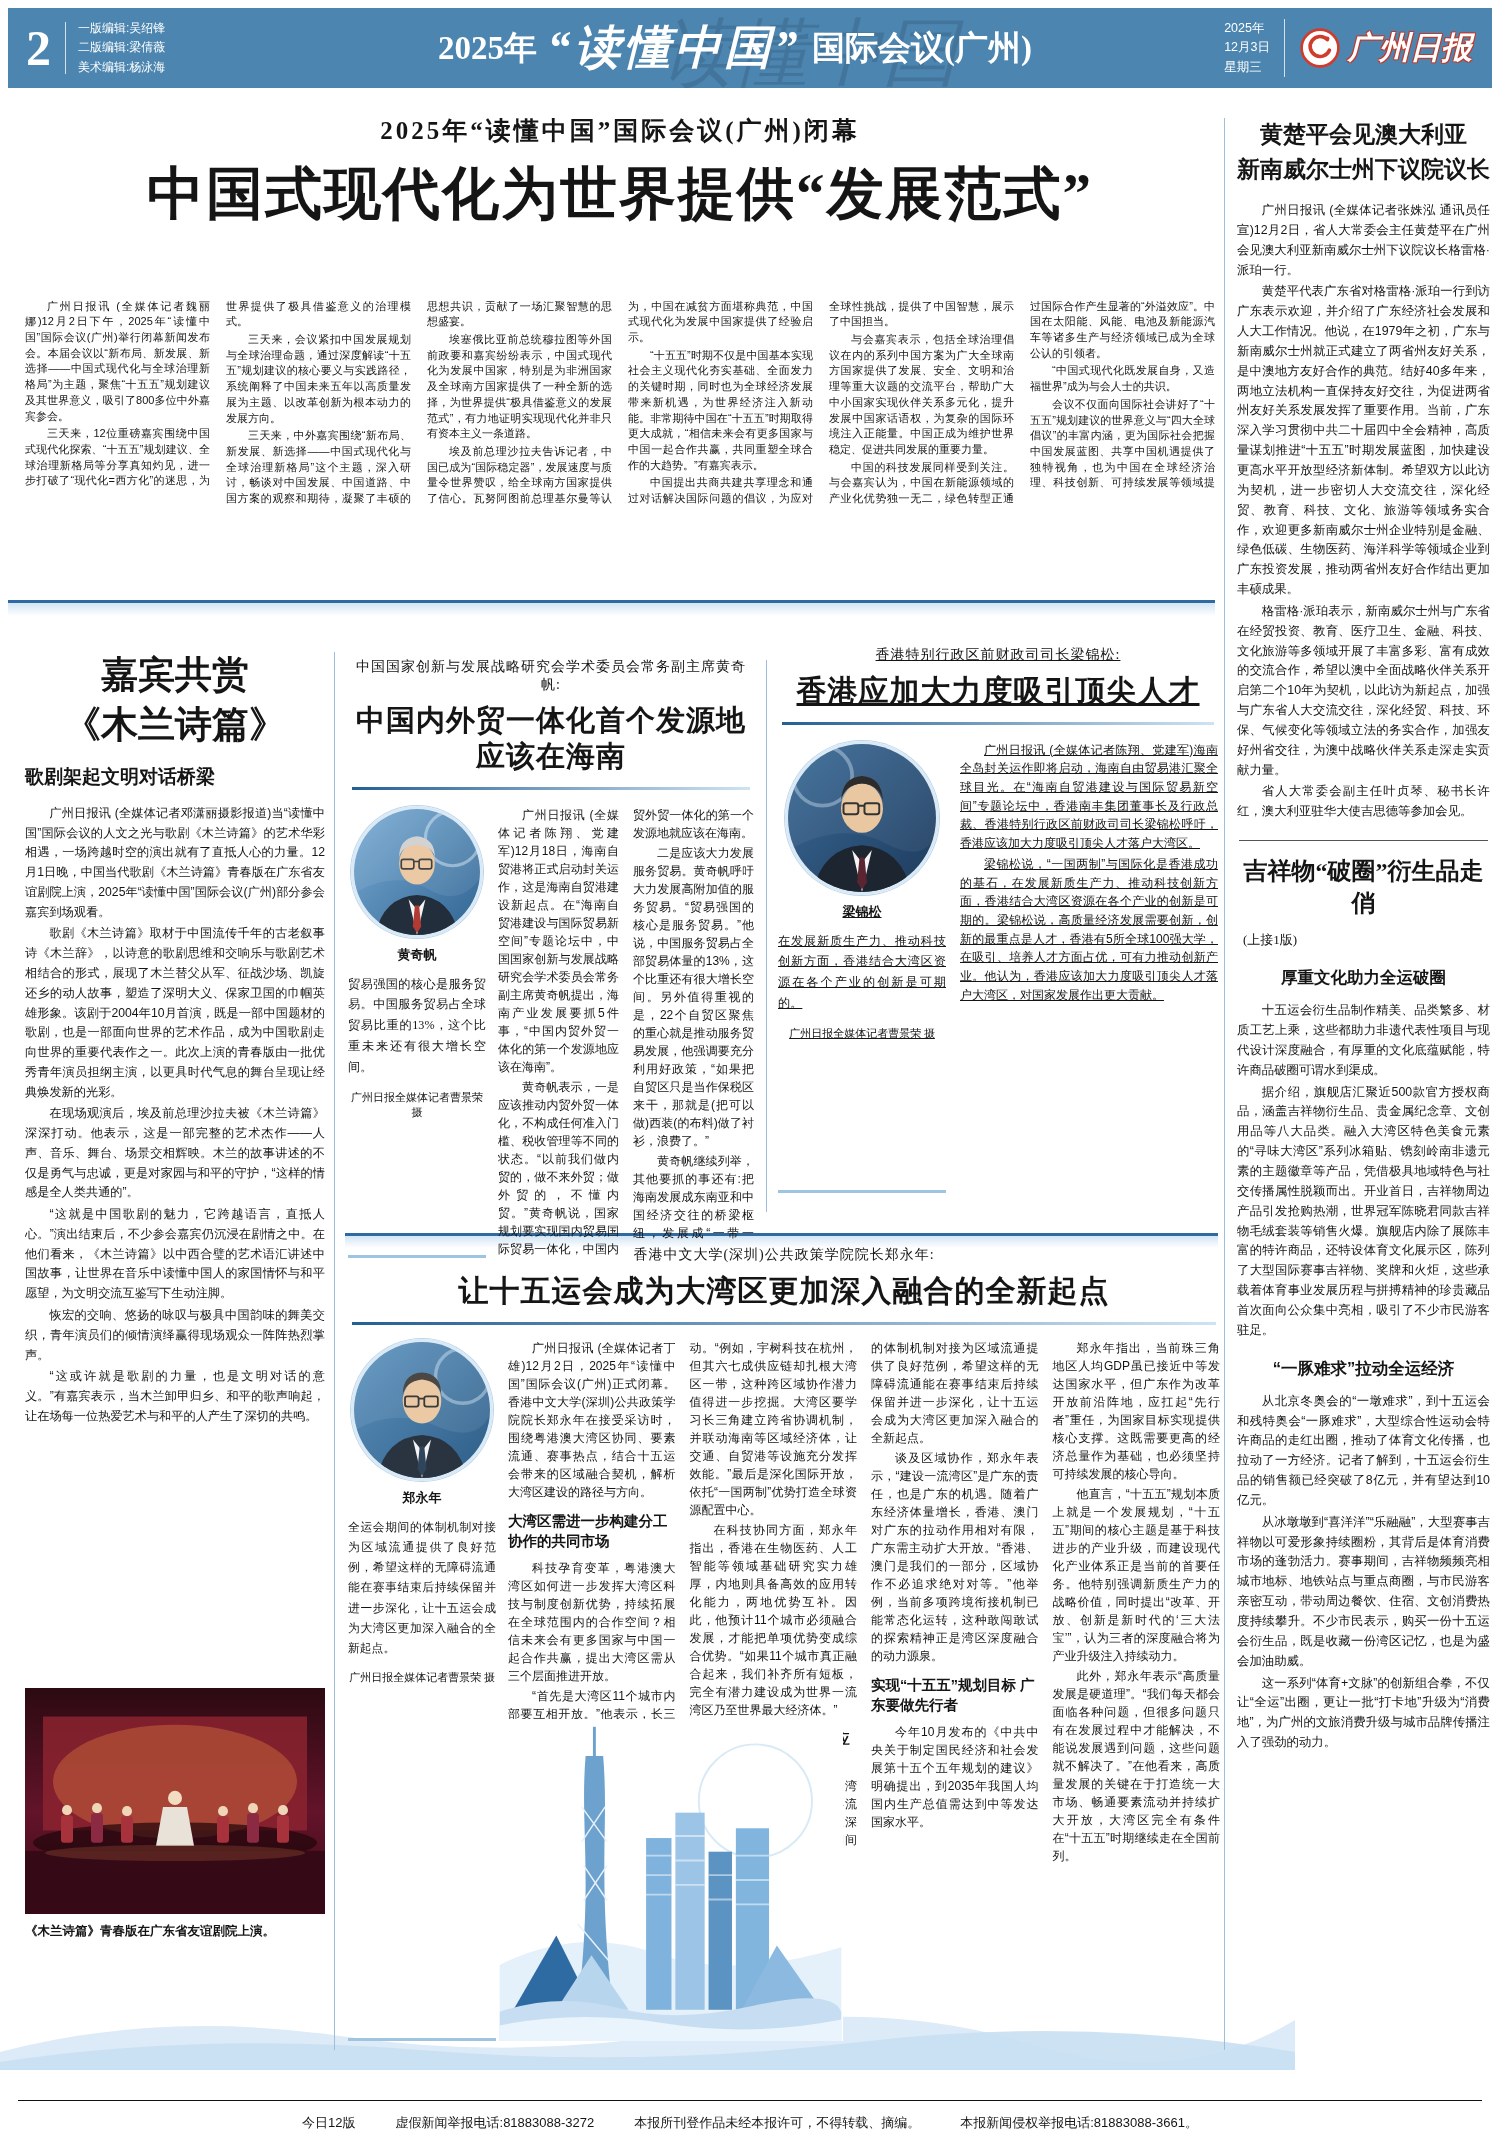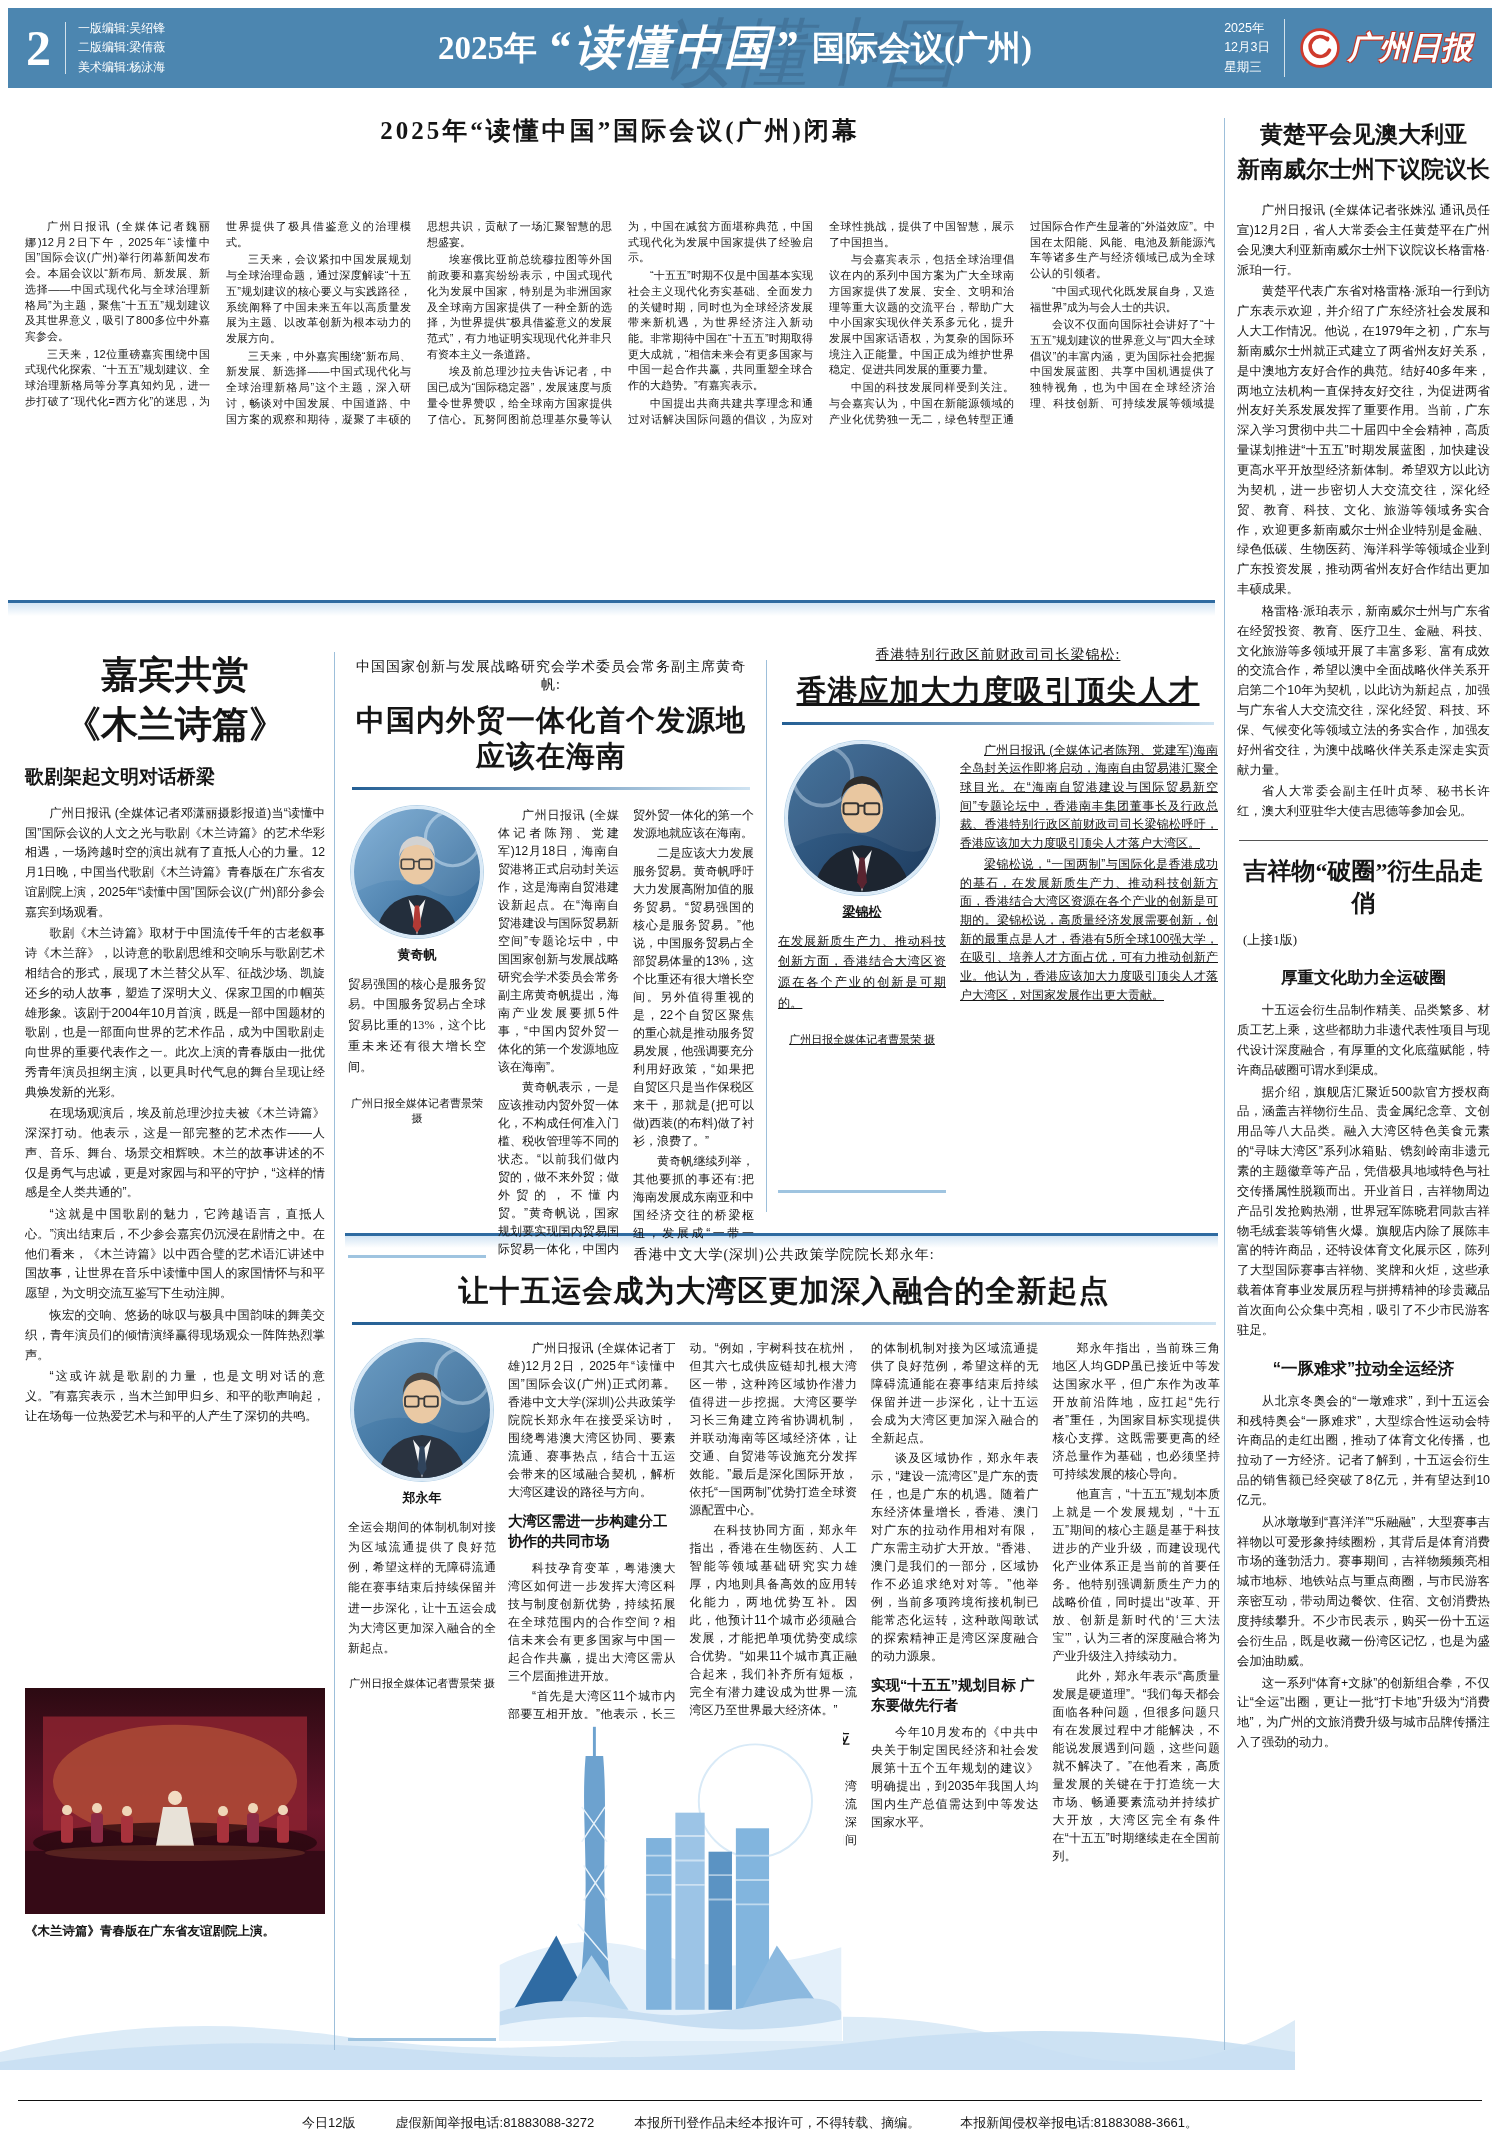--- a/index.html
+++ b/index.html
@@ -58,21 +58,21 @@
                 font-family:"Liberation Serif",serif;line-height:1.25;}
   .sec-rule{height:3px;background:linear-gradient(to right,#245f94,#cfe3f2);margin:12px 4px 0;}
 
   
   .portrait-block{text-align:center;border-bottom:3px solid #9fc4e0;padding-bottom:2px;}
   .portrait{border-radius:50%;overflow:hidden;margin:0 auto;border:3px solid #d9e9f6;
             box-shadow:0 0 0 1px #bcd6ea;}
   .portrait svg{display:block;width:100%;height:100%;}
   .p-name{font-weight:bold;margin:8px 0 10px;font-size:13px;font-family:"Liberation Serif",serif;}
   .p-quote{font-size:12.2px;line-height:1.72;text-align:justify;font-family:"Liberation Serif",serif;}
-  .p-credit{margin-top:18px;font-size:11px;font-family:"Liberation Serif",serif;}
+  .p-credit{margin-top:12px;font-size:11px;font-family:"Liberation Serif",serif;}
 
   
   .hqf{position:absolute;left:348px;top:658px;width:406px;}
   .hqf .sec-headline{font-size:29px;}
   .hqf-content{display:flex;gap:12px;margin-top:16px;}
   .hqf-portrait{flex:0 0 138px;}
   .hqf-portrait .portrait{width:126px;height:126px;}
   .hqf-text{flex:1;column-count:2;column-gap:14px;height:452px;overflow:hidden;font-size:12px;line-height:1.5;}
 
   .ljs{position:absolute;left:778px;top:646px;width:440px;text-decoration:underline;}
@@ -159,20 +159,21 @@
         <path d="M27 12 A9.5 9.5 0 1 0 29 22" fill="none" stroke="#cf3b2d" stroke-width="3.5" stroke-linecap="round"></path>
         <circle cx="27" cy="11" r="2" fill="#cf3b2d"></circle>
       </svg>
       <span class="logo-text">广州日报</span>
     </div>
   </div>
 </div>
 
 <div class="main-article">
   <div class="main-kicker">2025年“读懂中国”国际会议(广州)闭幕</div>
+  <div class="main-headline">中国式现代化为世界提供“发展范式”</div>
   <div class="main-body body-text">
       <p>广州日报讯 (全媒体记者魏丽娜)12月2日下午，2025年“读懂中国”国际会议(广州)举行闭幕新闻发布会。本届会议以“新布局、新发展、新选择——中国式现代化与全球治理新格局”为主题，聚焦“十五五”规划建议及其世界意义，吸引了800多位中外嘉宾参会。</p>
       <p>三天来，12位重磅嘉宾围绕中国式现代化探索、“十五五”规划建议、全球治理新格局等分享真知灼见，进一步打破了“现代化=西方化”的迷思，为世界提供了极具借鉴意义的治理模式。</p>
       <p>三天来，会议紧扣中国发展规划与全球治理命题，通过深度解读“十五五”规划建议的核心要义与实践路径，系统阐释了中国未来五年以高质量发展为主题、以改革创新为根本动力的发展方向。</p>
       <p>三天来，中外嘉宾围绕“新布局、新发展、新选择——中国式现代化与全球治理新格局”这个主题，深入研讨，畅谈对中国发展、中国道路、中国方案的观察和期待，凝聚了丰硕的思想共识，贡献了一场汇聚智慧的思想盛宴。</p>
       <p>埃塞俄比亚前总统穆拉图等外国前政要和嘉宾纷纷表示，中国式现代化为发展中国家，特别是为非洲国家及全球南方国家提供了一种全新的选择，为世界提供“极具借鉴意义的发展范式”，有力地证明实现现代化并非只有资本主义一条道路。</p>
       <p>埃及前总理沙拉夫告诉记者，中国已成为“国际稳定器”，发展速度与质量令世界赞叹，给全球南方国家提供了信心。瓦努阿图前总理基尔曼等认为，中国在减贫方面堪称典范，中国式现代化为发展中国家提供了经验启示。</p>
       <p>“十五五”时期不仅是中国基本实现社会主义现代化夯实基础、全面发力的关键时期，同时也为全球经济发展带来新机遇，为世界经济注入新动能。非常期待中国在“十五五”时期取得更大成就，“相信未来会有更多国家与中国一起合作共赢，共同重塑全球合作的大趋势。”有嘉宾表示。</p>
       <p>中国提出共商共建共享理念和通过对话解决国际问题的倡议，为应对全球性挑战，提供了中国智慧，展示了中国担当。</p>
       <p>与会嘉宾表示，包括全球治理倡议在内的系列中国方案为广大全球南方国家提供了发展、安全、文明和治理等重大议题的交流平台，帮助广大中小国家实现伙伴关系多元化，提升发展中国家话语权，为复杂的国际环境注入正能量。中国正成为维护世界稳定、促进共同发展的重要力量。</p>

